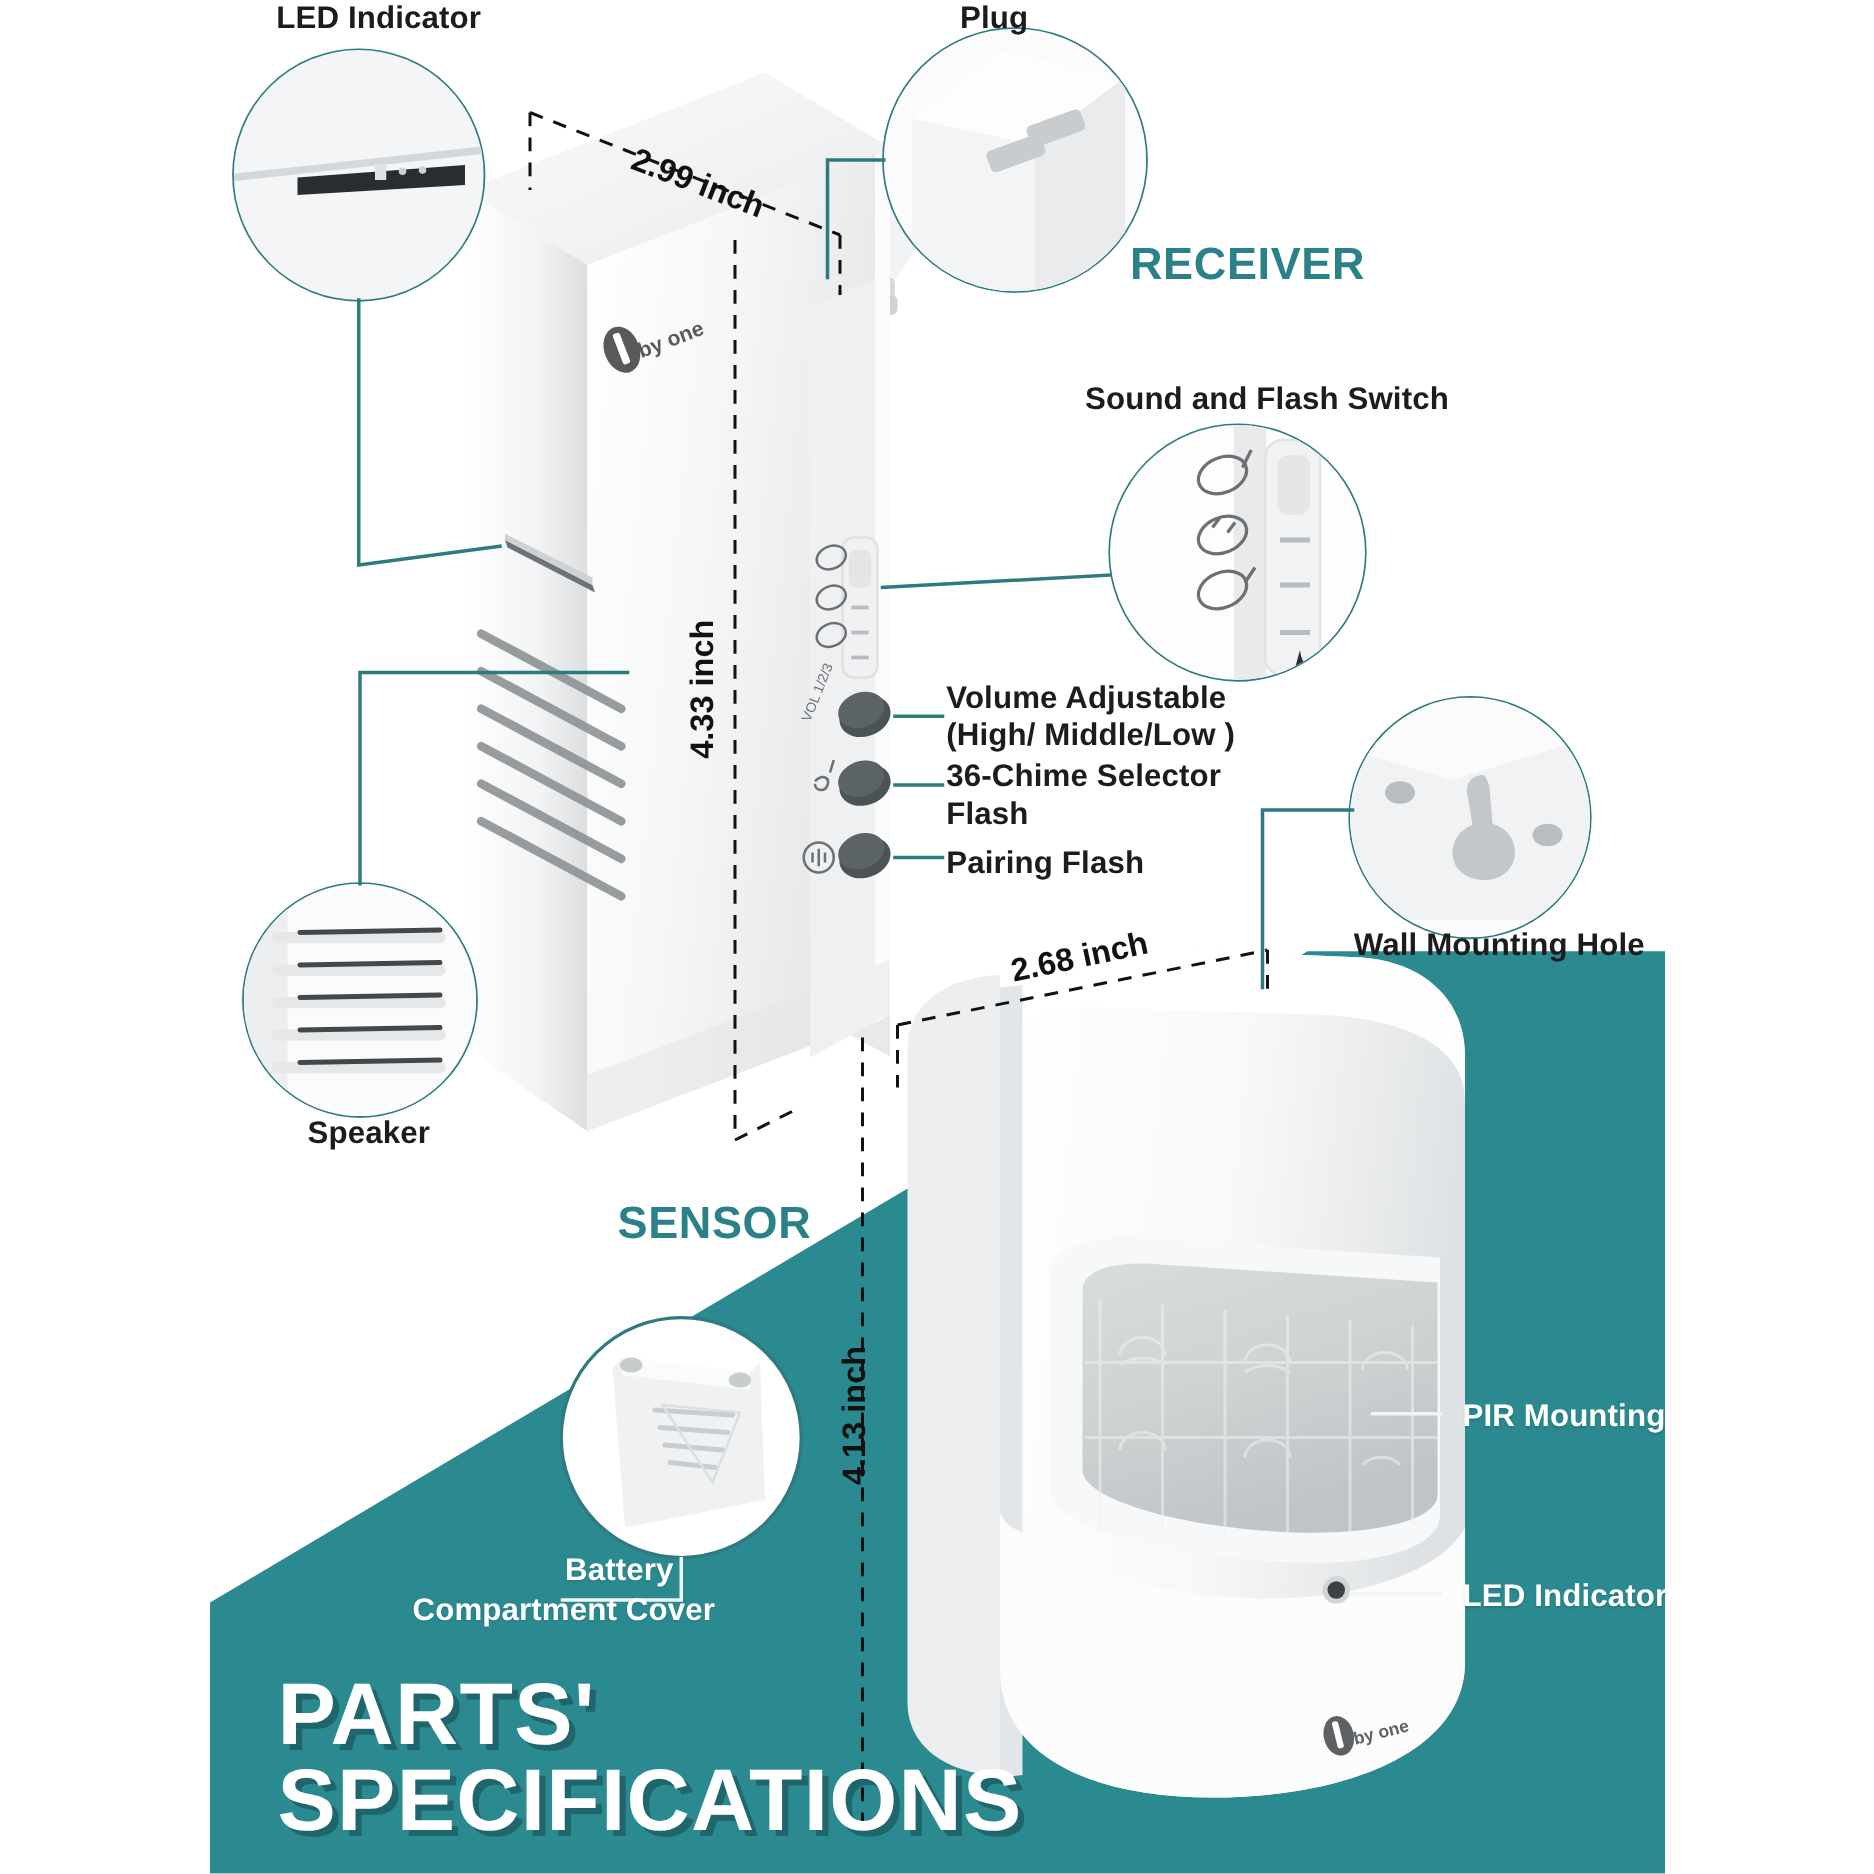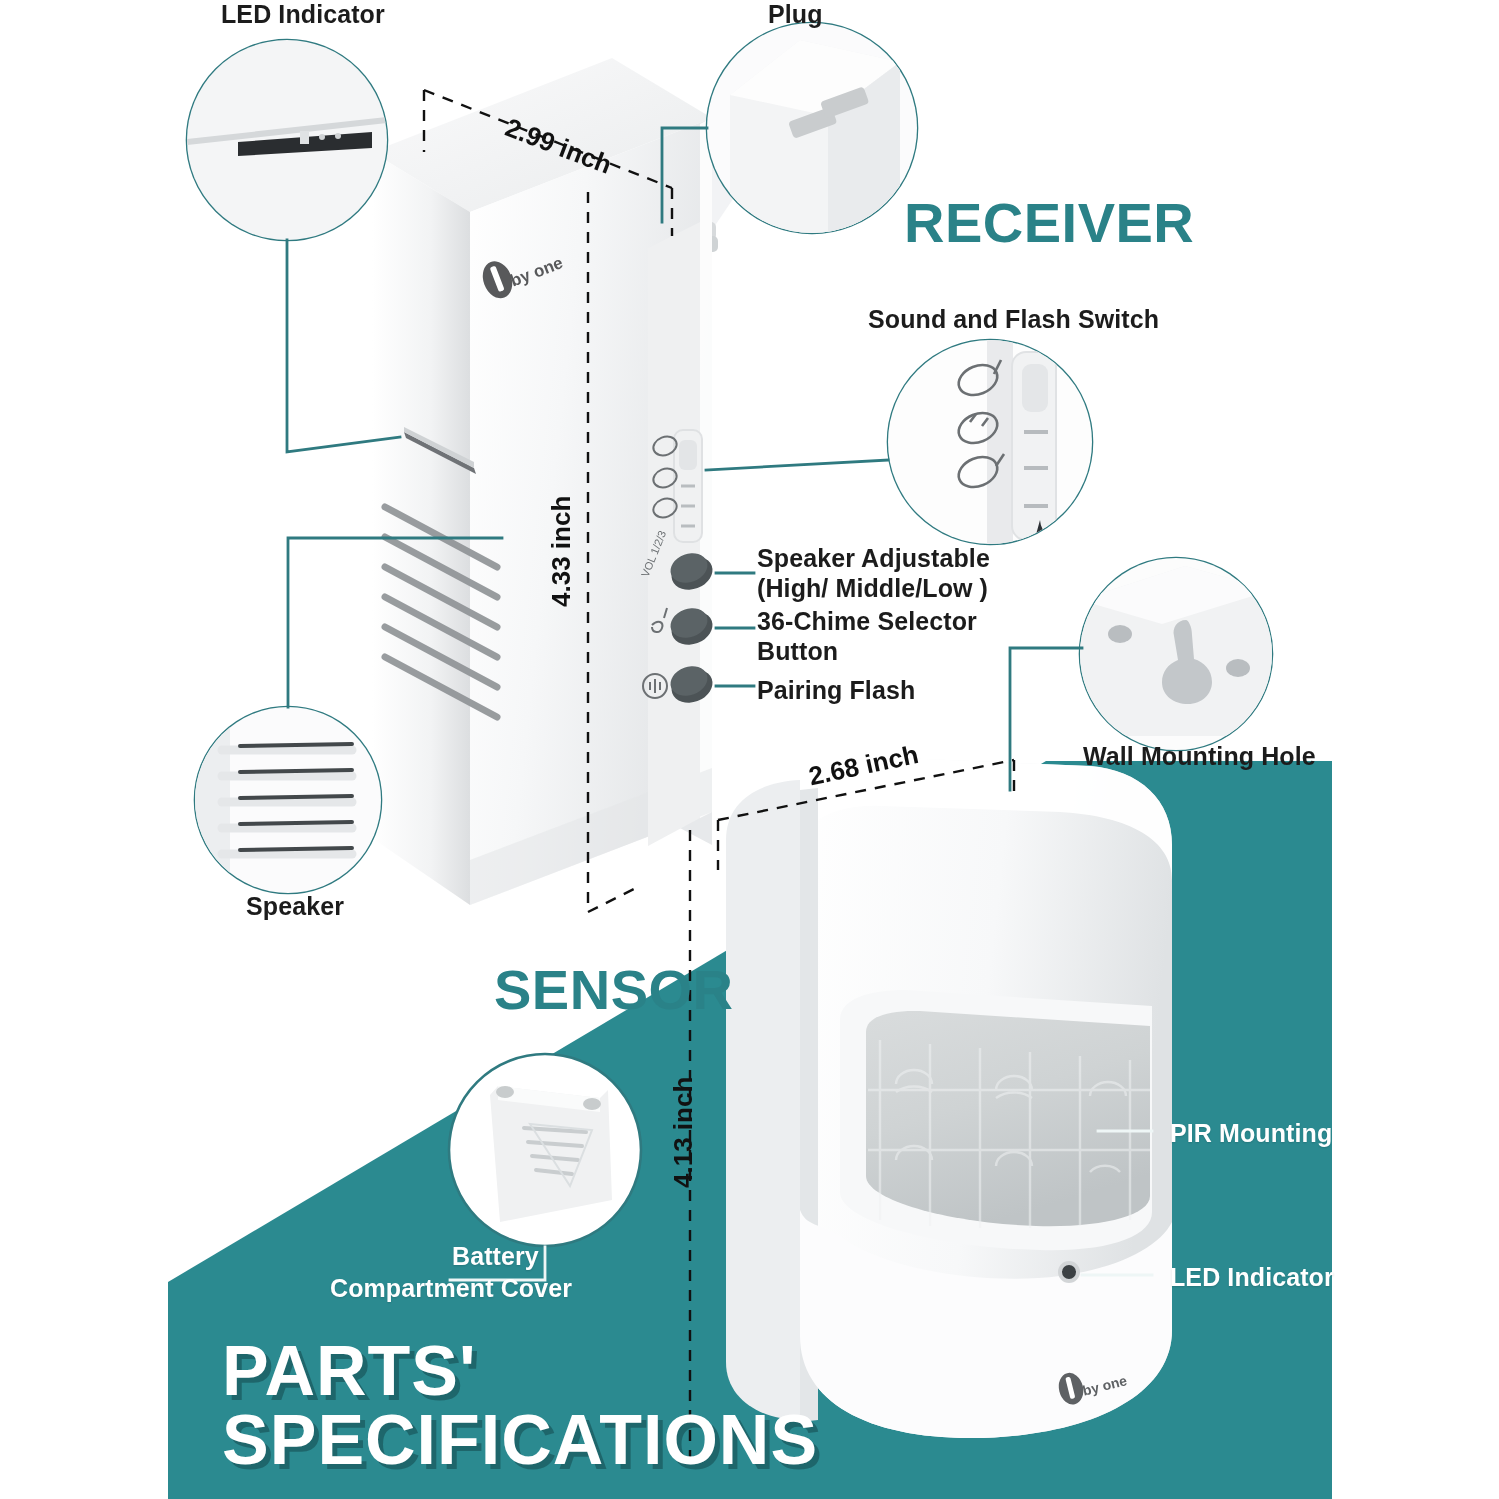--- a/index.html
+++ b/index.html
@@ -3,21 +3,21 @@
 <meta charset="utf-8">
 <title>Parts Specifications</title>
 <style>
   html,body{margin:0;padding:0;background:#ffffff;}
   body{font-family:"Liberation Sans","DejaVu Sans",sans-serif;}
   #stage{position:relative;width:1499px;height:1499px;overflow:hidden;background:#ffffff;}
   #artboard{position:absolute;left:0;top:0;width:1499px;height:1499px;}
   .lbl{position:absolute;white-space:nowrap;color:#1c1c1c;font-size:25px;font-weight:600;letter-spacing:.1px;line-height:1.28;}
   .lbl.white{color:#ffffff;font-weight:700;text-shadow:0 1px 2px rgba(0,0,0,.14);}
   .dim{position:absolute;white-space:nowrap;color:#111;font-weight:800;font-size:26px;}
-  .head{position:absolute;white-space:nowrap;font-weight:800;font-size:56px;letter-spacing:.5px;}
+  .head{position:absolute;white-space:nowrap;font-weight:800;font-size:36px;letter-spacing:.5px;}
   .bigtitle{position:absolute;color:#ffffff;font-weight:800;font-size:70px;letter-spacing:1px;line-height:1.02;
             text-shadow:5px 5px 0 rgba(16,58,62,.45);}
   .svgfull{position:absolute;left:0;top:0;width:1499px;height:1499px;pointer-events:none;}
 </style>
 </head>
 <body>
 
 <div id="stage">
 <div id="artboard">
 
@@ -339,25 +339,25 @@
       <path d="M1082,1275 L1152,1275"></path>
     </g>
   </svg>
 
   <div class="lbl" style="left:221px;top:-2px;">LED Indicator</div>
 
   <div class="lbl" style="left:768px;top:-2px;">Plug</div>
 
   <div class="lbl" style="left:868px;top:303px;">Sound and Flash Switch</div>
 
-  <div class="lbl" style="left:757px;top:542px;">Speaker Adjustable</div>
+  <div class="lbl" style="left:757px;top:542px;">Volume Adjustable</div>
   <div class="lbl" style="left:757px;top:572px;">(High/ Middle/Low )</div>
 
   <div class="lbl" style="left:757px;top:605px;">36-Chime Selector</div>
-  <div class="lbl" style="left:757px;top:635px;">Button</div>
+  <div class="lbl" style="left:757px;top:635px;">Flash</div>
 
   <div class="lbl" style="left:757px;top:674px;">Pairing Flash</div>
 
   <div class="lbl" style="left:246px;top:890px;text-align:right;">Speaker</div>
 
   <div class="lbl" style="left:1068px;top:740px;margin-left:15px;">Wall Mounting Hole</div>
 
   <div class="lbl white" style="left:452px;top:1240px;">Battery</div>
   <div class="lbl white" style="left:330px;top:1272px;">Compartment Cover</div>
 

